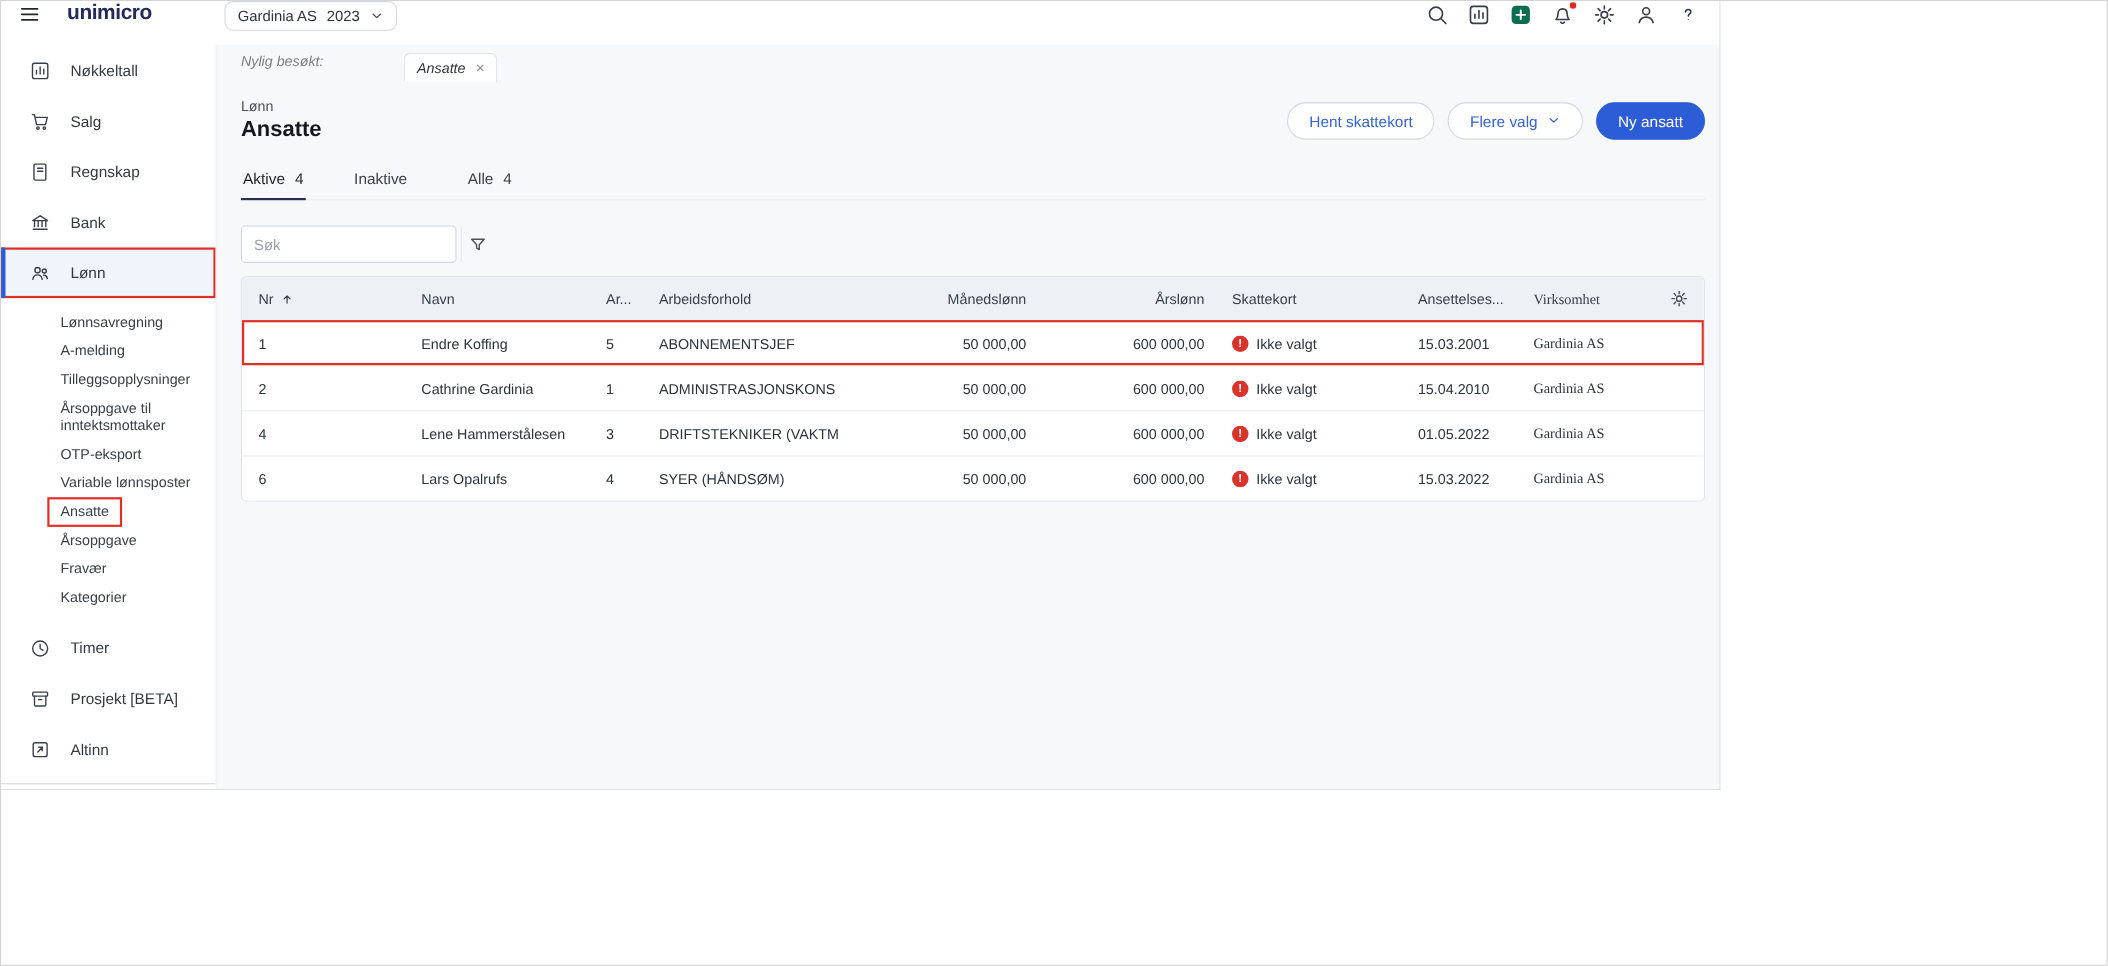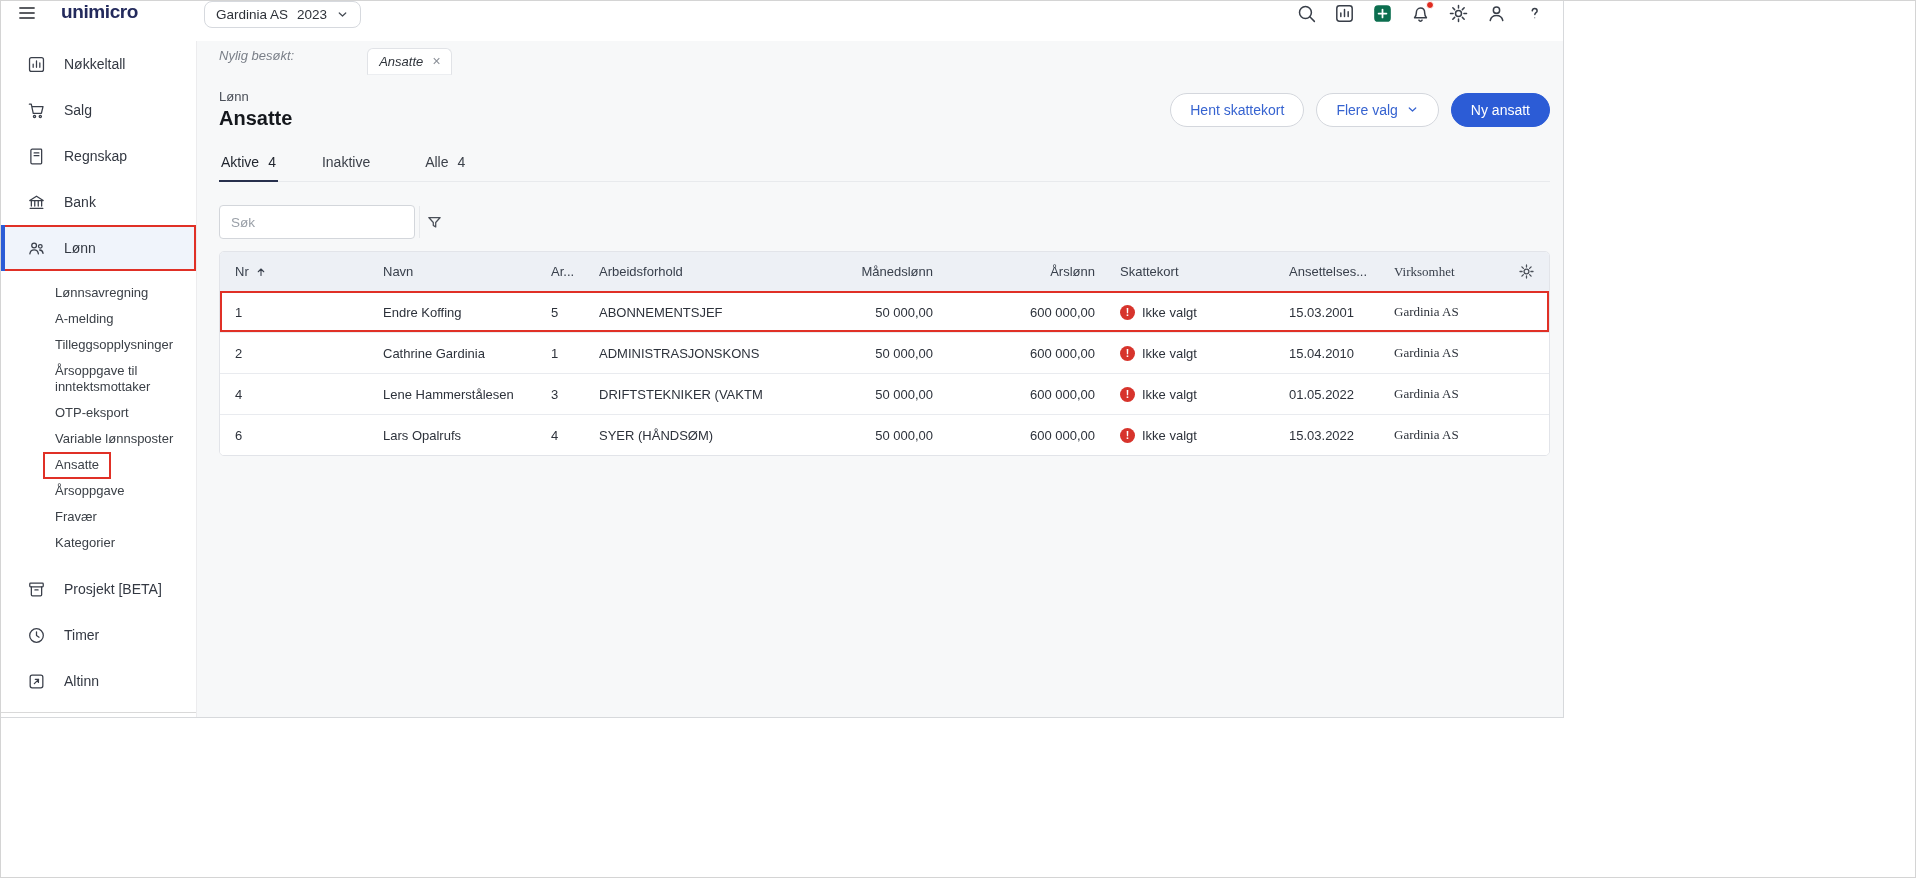--- a/index.html
+++ b/index.html
@@ -227,33 +227,33 @@
       <div class="subnav-item"><span class="anno-span">OTP-eksport</span></div>
       <div class="subnav-item"><span class="anno-span">Variable lønnsposter</span></div>
       <div class="subnav-item sub-annotated"><span class="anno-span">Ansatte</span></div>
       <div class="subnav-item"><span class="anno-span">Årsoppgave</span></div>
       <div class="subnav-item"><span class="anno-span">Fravær</span></div>
       <div class="subnav-item"><span class="anno-span">Kategorier</span></div>
     </div>
 
     <div class="nav-item">
       <svg class="ic" width="19" height="19" viewBox="0 0 24 24" fill="none" stroke="#3a3f4a" stroke-width="1.6" stroke-linecap="round" stroke-linejoin="round">
+          <circle cx="12" cy="12" r="8.6"></circle>
+          <path d="M12 7.3V12l3.2 2.2"></path>
+        </svg>
+      <span>Timer</span>
+    </div>
+
+    <div class="nav-item">
+      <svg class="ic" width="19" height="19" viewBox="0 0 24 24" fill="none" stroke="#3a3f4a" stroke-width="1.6" stroke-linecap="round" stroke-linejoin="round">
           <rect x="3.5" y="4" width="17" height="4.6" rx="1"></rect>
           <path d="M5.5 8.6v10a1.4 1.4 0 001.4 1.4h10.2a1.4 1.4 0 001.4-1.4v-10"></path>
           <path d="M10 12.6h4"></path>
         </svg>
       <span>Prosjekt [BETA]</span>
-    </div>
-
-    <div class="nav-item">
-      <svg class="ic" width="19" height="19" viewBox="0 0 24 24" fill="none" stroke="#3a3f4a" stroke-width="1.6" stroke-linecap="round" stroke-linejoin="round">
-          <circle cx="12" cy="12" r="8.6"></circle>
-          <path d="M12 7.3V12l3.2 2.2"></path>
-        </svg>
-      <span>Timer</span>
     </div>
 
     <div class="nav-item">
       <svg class="ic" width="19" height="19" viewBox="0 0 24 24" fill="none" stroke="#3a3f4a" stroke-width="1.6" stroke-linecap="round" stroke-linejoin="round">
           <rect x="4" y="4" width="16" height="16" rx="2.5"></rect>
           <path d="M9.3 14.7l5.4-5.4M10.5 9.3h3.9v3.9"></path>
         </svg>
       <span>Altinn</span>
     </div>
 

